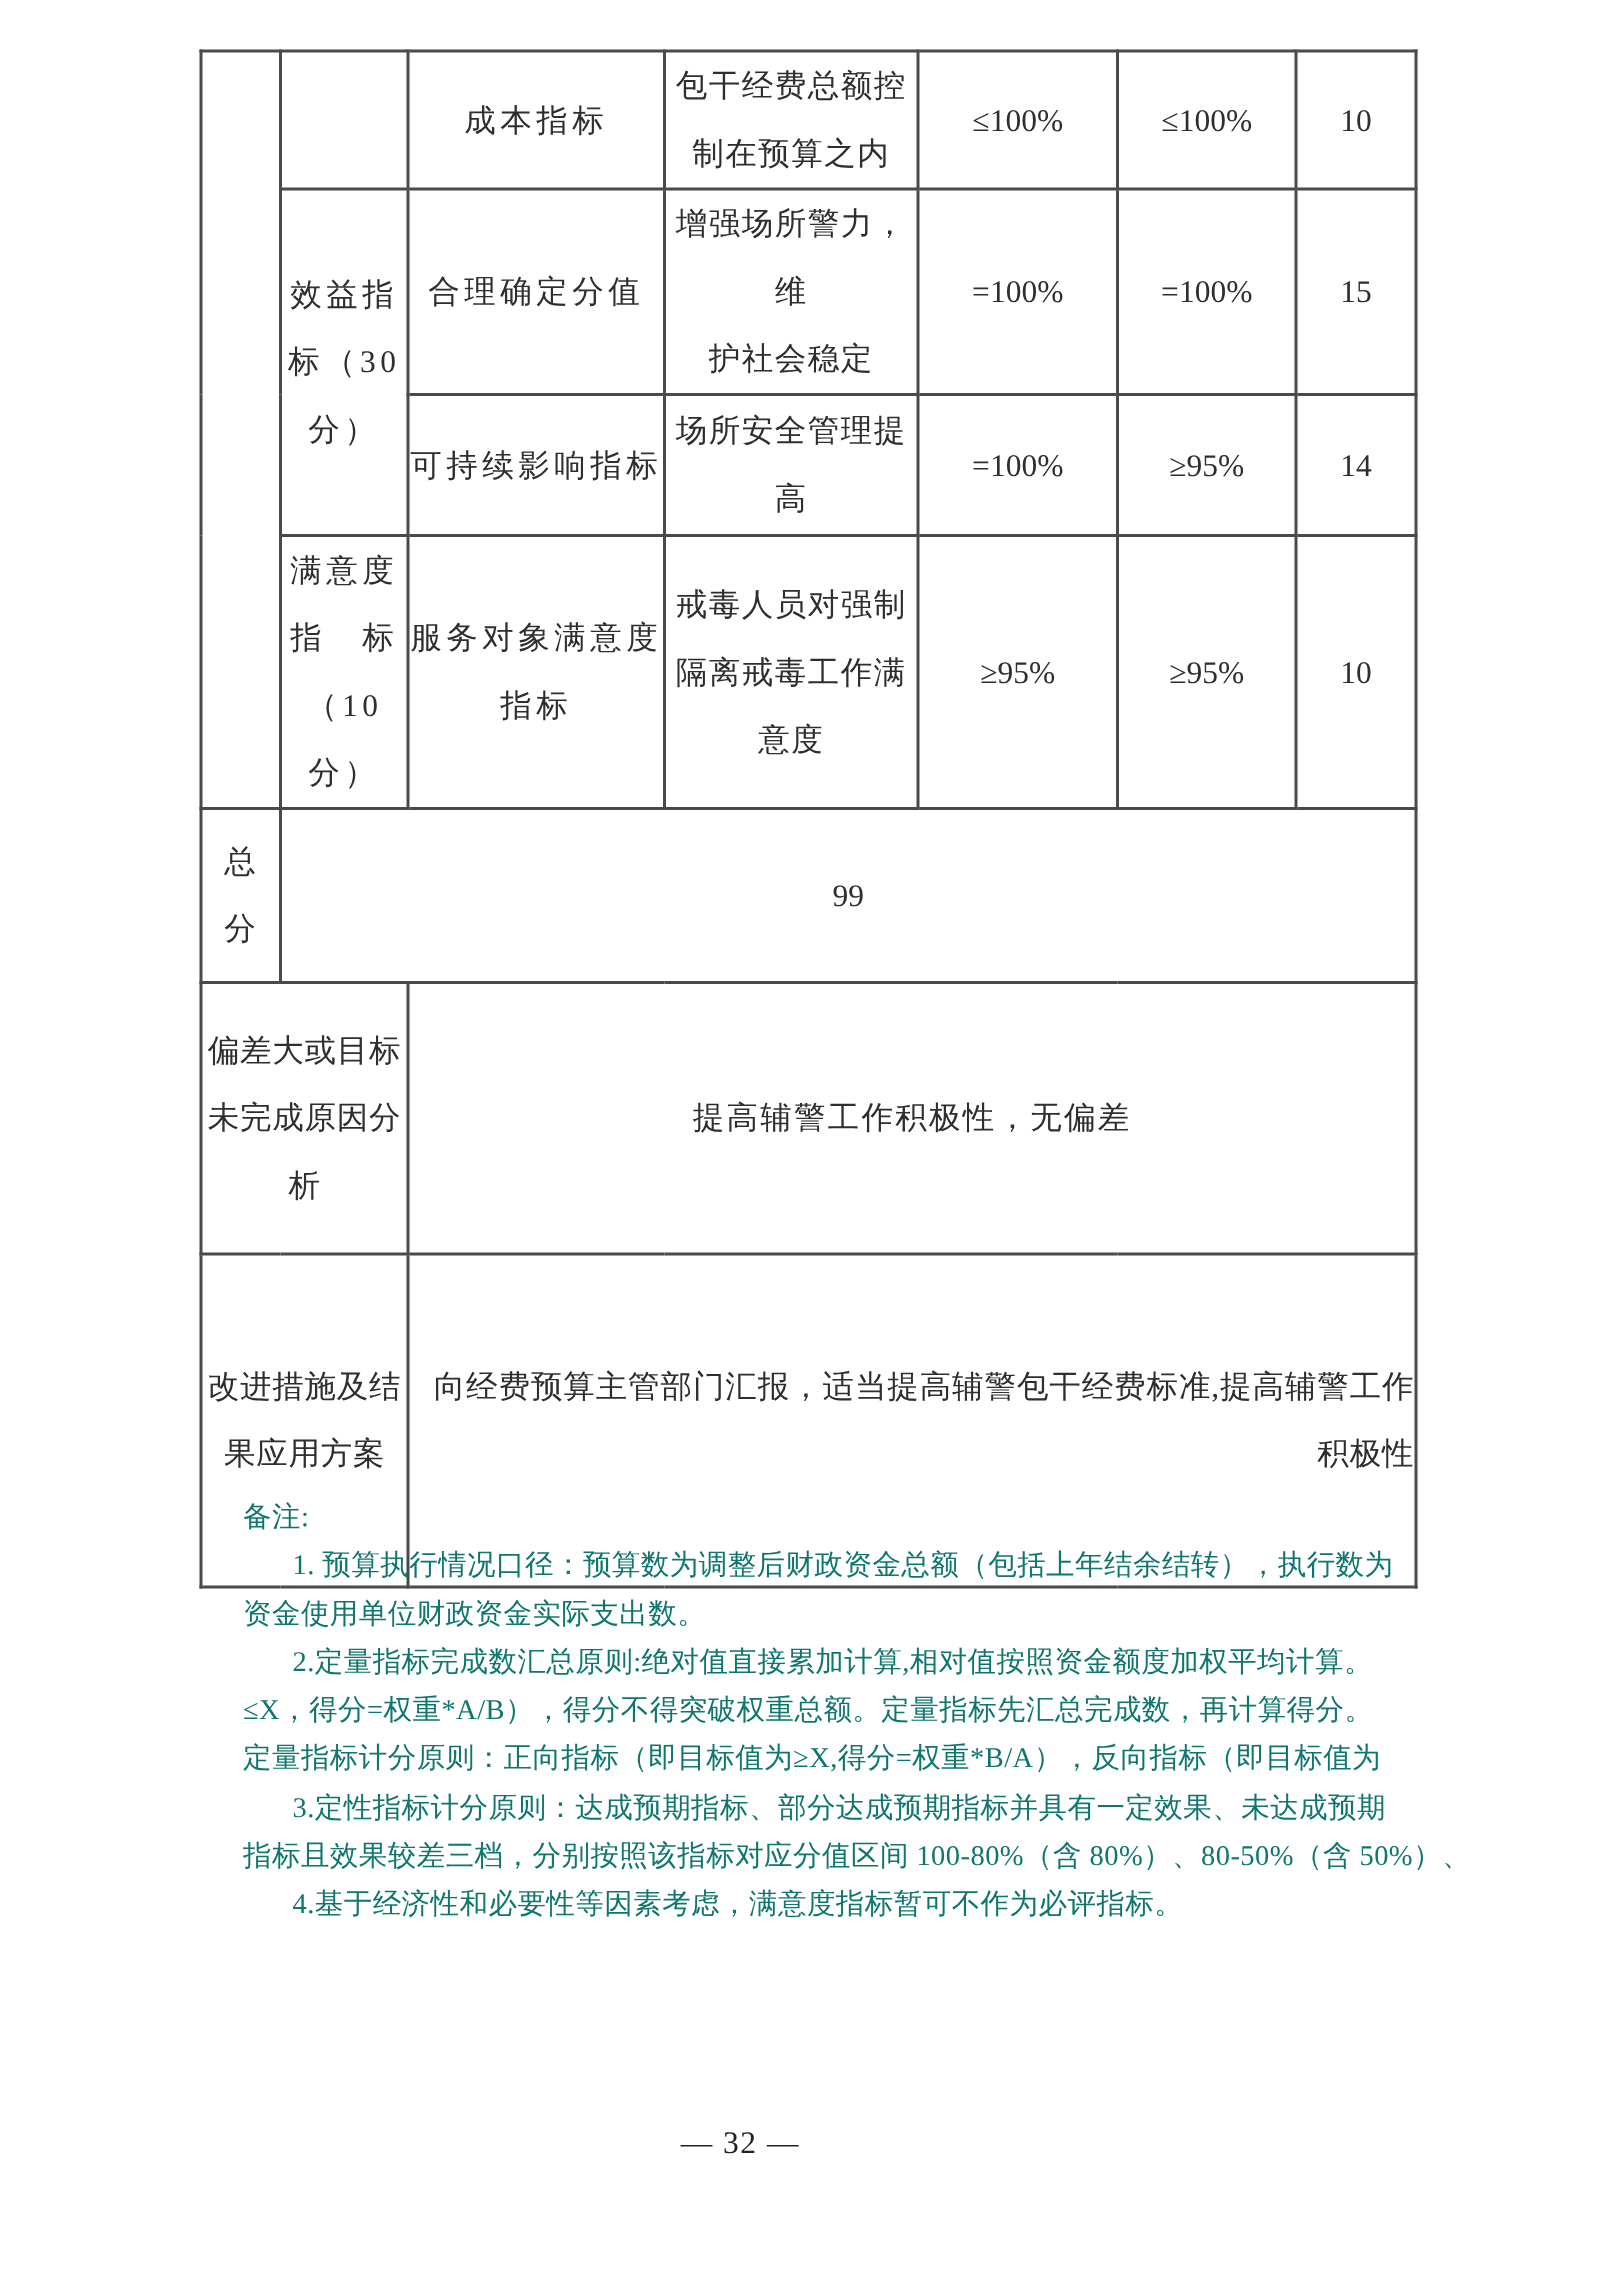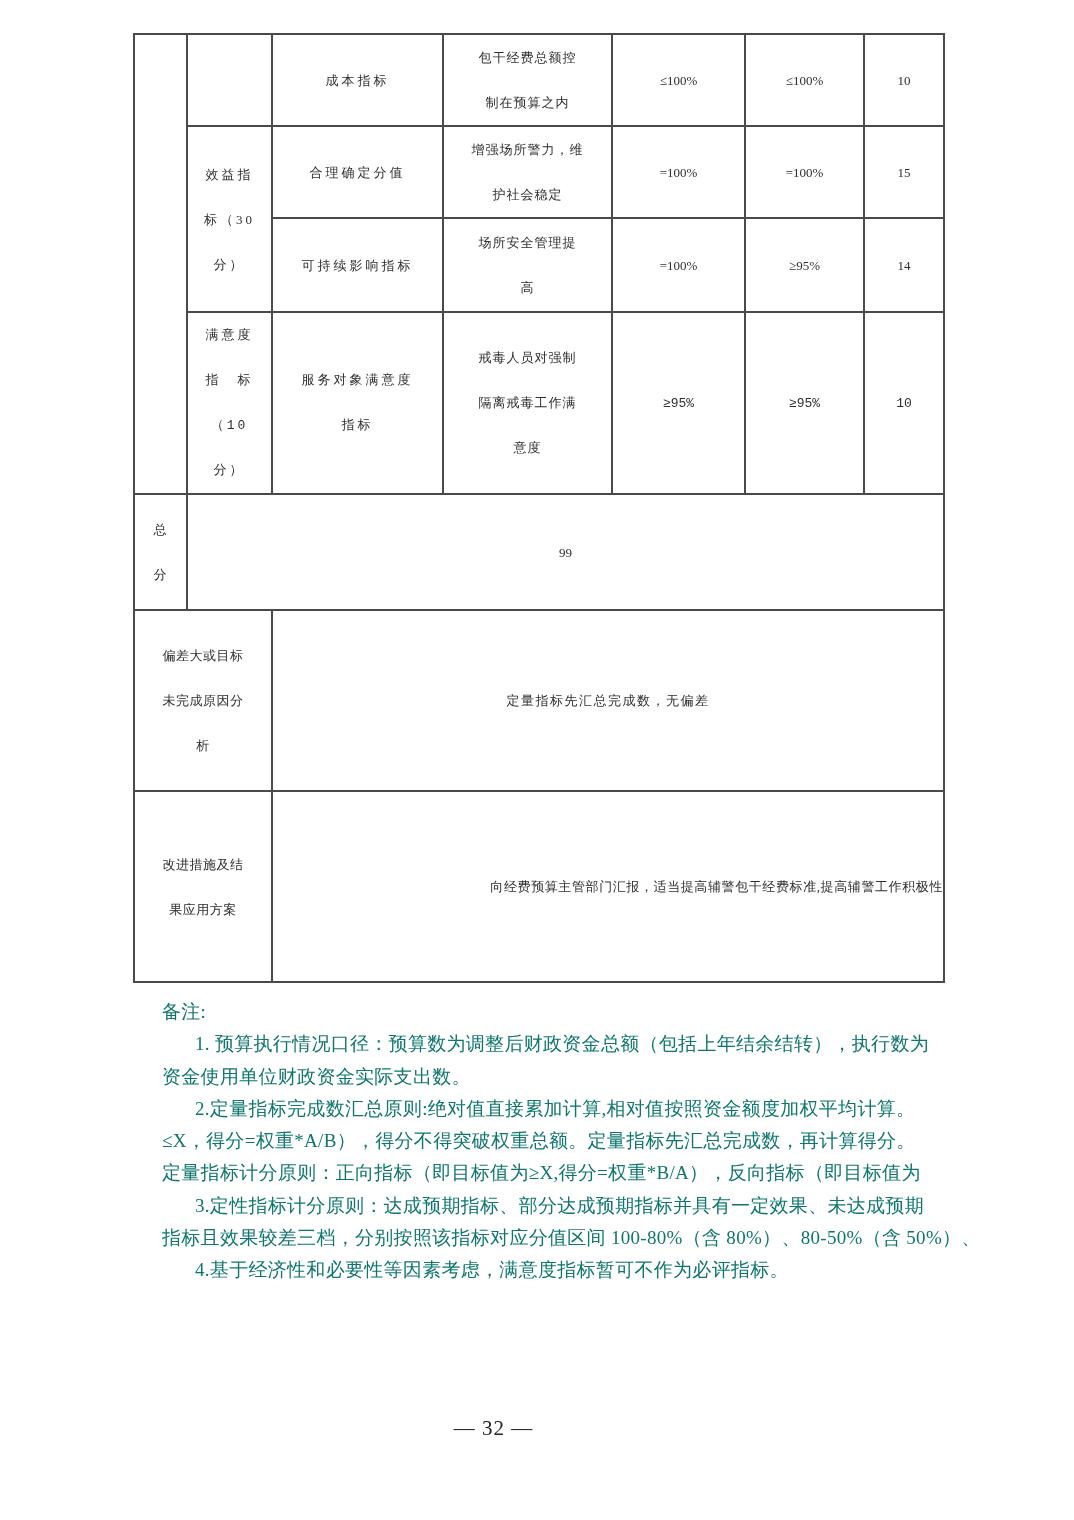--- a/index.html
+++ b/index.html
@@ -24,32 +24,32 @@
     top: 33px;
     width: 810px;
     border-collapse: collapse;
     table-layout: fixed;
   }
   table.perf td {
     border: 2px solid #4a4a4a;
     padding: 0;
     text-align: center;
     vertical-align: middle;
-    font-size: 13px;
+    font-size: 21px;
     line-height: 45px;
     color: #2e2e2e;
     overflow: hidden;
   }
   tr.r1 { height: 92px; }
   tr.r2 { height: 92px; }
   tr.r3 { height: 94px; }
-  tr.r4 { height: 160px; font-family: Liberation Mono, monospace; }
+  tr.r4 { height: 160px; }
   tr.r5 { height: 116px; }
   tr.r6 { height: 181px; }
-  tr.r7 { height: 191px; }
+  tr.r7 { height: 222px; }
 
   td.cat, td.name { letter-spacing: 3px; }
   td.desc { letter-spacing: 1px; }
   td.val  { letter-spacing: 0; }
   td.total-label { letter-spacing: 1px; }
   td.blocklabel {
     line-height: 32px;
     letter-spacing: 0.5px;
   }
   td.blockval { letter-spacing: 1.5px; }
@@ -170,21 +170,21 @@
             <div>分</div>
           </td>
         <td class="val" colspan="6">99</td>
       </tr>
       <tr class="r6">
         <td class="blocklabel" colspan="2">
             <div>偏差大或目标</div>
             <div>未完成原因分</div>
             <div>析</div>
           </td>
-        <td class="blockval" colspan="5">定量指标先汇总完成数，无偏差</td>
+        <td class="blockval" colspan="5">提高辅警工作积极性，无偏差</td>
       </tr>
       <tr class="r7">
         <td class="blocklabel" colspan="2">
             <div>改进措施及结</div>
             <div>果应用方案</div>
           </td>
         <td class="blockval left" colspan="5">向经费预算主管部门汇报，适当提高辅警包干经费标准,提高辅警工作积极性</td>
       </tr>
     </tbody>
   </table>

